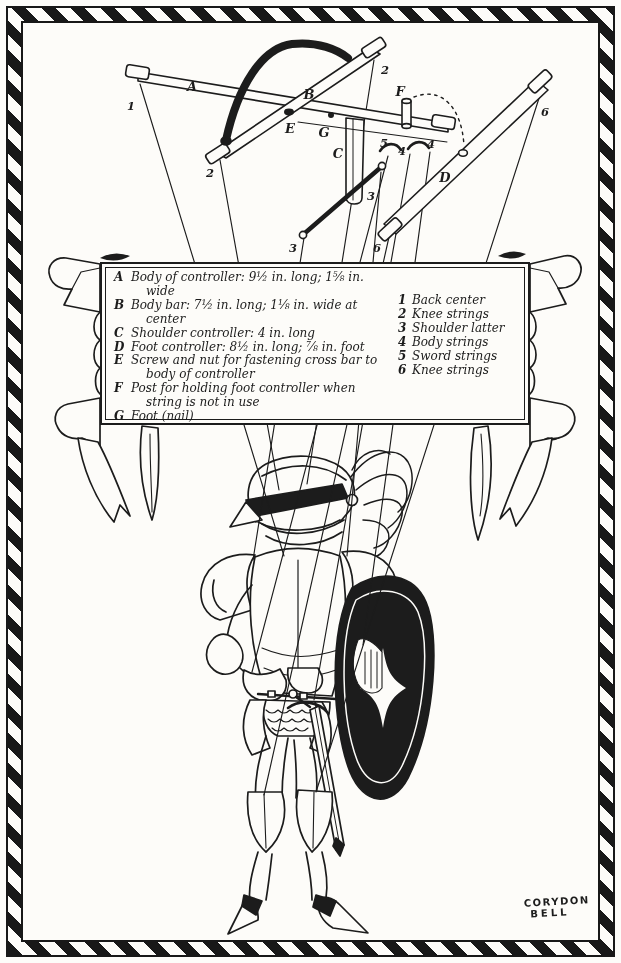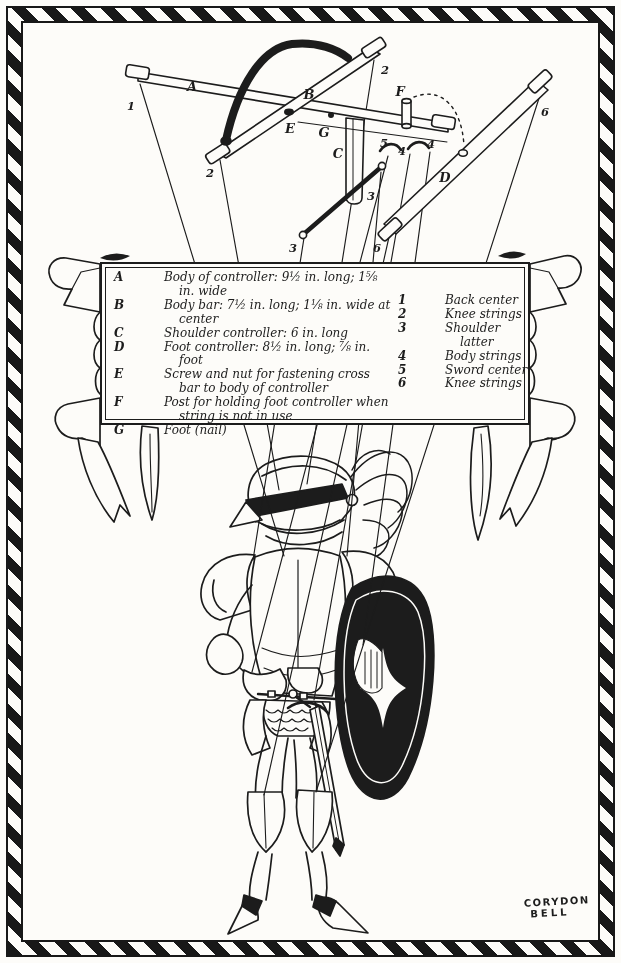--- a/index.html
+++ b/index.html
@@ -11,21 +11,21 @@
          border-image:repeating-linear-gradient(45deg,#181818 0 10px,var(--paper) 10px 21px) 13;
          outline:2px solid #181818;box-shadow:inset 0 0 0 2px #181818;}
   #art{position:absolute;left:0;top:0;}
   
   #legend{position:absolute;left:100px;top:262px;width:430px;height:163px;
           background:var(--paper);border:2px solid var(--ink);box-sizing:border-box;}
   #legend .inner{position:absolute;inset:3px;border:1.4px solid var(--ink);}
   #legend .cols{position:absolute;inset:0;padding:7px 10px 4px 12px;}
   .entry{display:flex;font-style:italic;font-size:12px;line-height:13.9px;width:278px;}
   .entry .key{width:17px;flex:0 0 17px;font-weight:bold;}
-  .entry .txt{flex:1;padding-left:15px;text-indent:-15px;margin-left:33px;}
+  .entry .txt{flex:1;padding-left:15px;text-indent:-15px;}
   #stringcol{position:absolute;left:296px;top:30px;}
   #stringcol .entry{width:130px;}
   #stringcol .entry .key{width:14px;flex:0 0 14px;}
   
   text.lbl{font-family:"DejaVu Serif",serif;font-style:italic;font-weight:bold;
            font-size:13px;fill:var(--ink);text-anchor:middle;}
   text.num{font-size:11.5px;}
   #sig{position:absolute;left:524px;top:896px;font-family:"DejaVu Sans",sans-serif;
        font-size:10px;font-weight:bold;letter-spacing:1.5px;line-height:11px;
        transform:rotate(-3deg);color:var(--ink);}
@@ -242,21 +242,21 @@
         <div class="entry">
             <span class="key">A</span>
             <span class="txt">Body of controller: 9½ in. long; 1⅝ in. wide</span>
           </div>
         <div class="entry">
             <span class="key">B</span>
             <span class="txt">Body bar: 7½ in. long; 1⅛ in. wide at center</span>
           </div>
         <div class="entry">
             <span class="key">C</span>
-            <span class="txt">Shoulder controller: 6 in. long</span>
+            <span class="txt">Shoulder controller: 4 in. long</span>
           </div>
         <div class="entry">
             <span class="key">D</span>
             <span class="txt">Foot controller: 8½ in. long; ⅞ in. foot</span>
           </div>
         <div class="entry">
             <span class="key">E</span>
             <span class="txt">Screw and nut for fastening cross bar to body of controller</span>
           </div>
         <div class="entry">
@@ -280,21 +280,21 @@
         <div class="entry">
             <span class="key">3</span>
             <span class="txt">Shoulder latter</span>
           </div>
         <div class="entry">
             <span class="key">4</span>
             <span class="txt">Body strings</span>
           </div>
         <div class="entry">
             <span class="key">5</span>
-            <span class="txt">Sword center</span>
+            <span class="txt">Sword strings</span>
           </div>
         <div class="entry">
             <span class="key">6</span>
             <span class="txt">Knee strings</span>
           </div>
       </div>
     </div>
   </div>
 
   <div id="sig">

